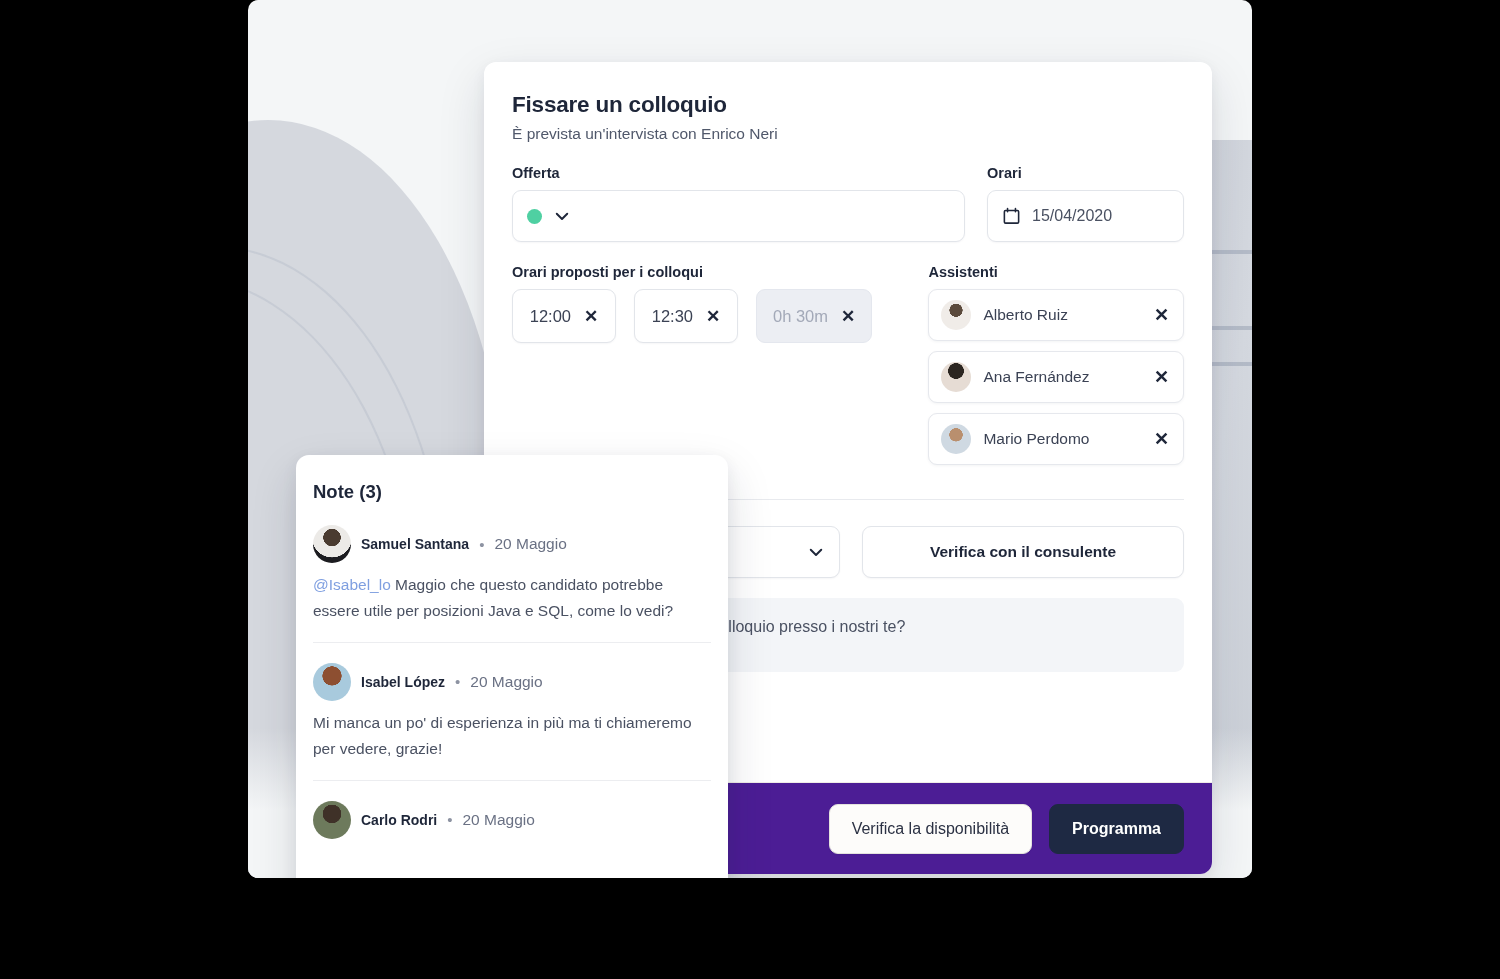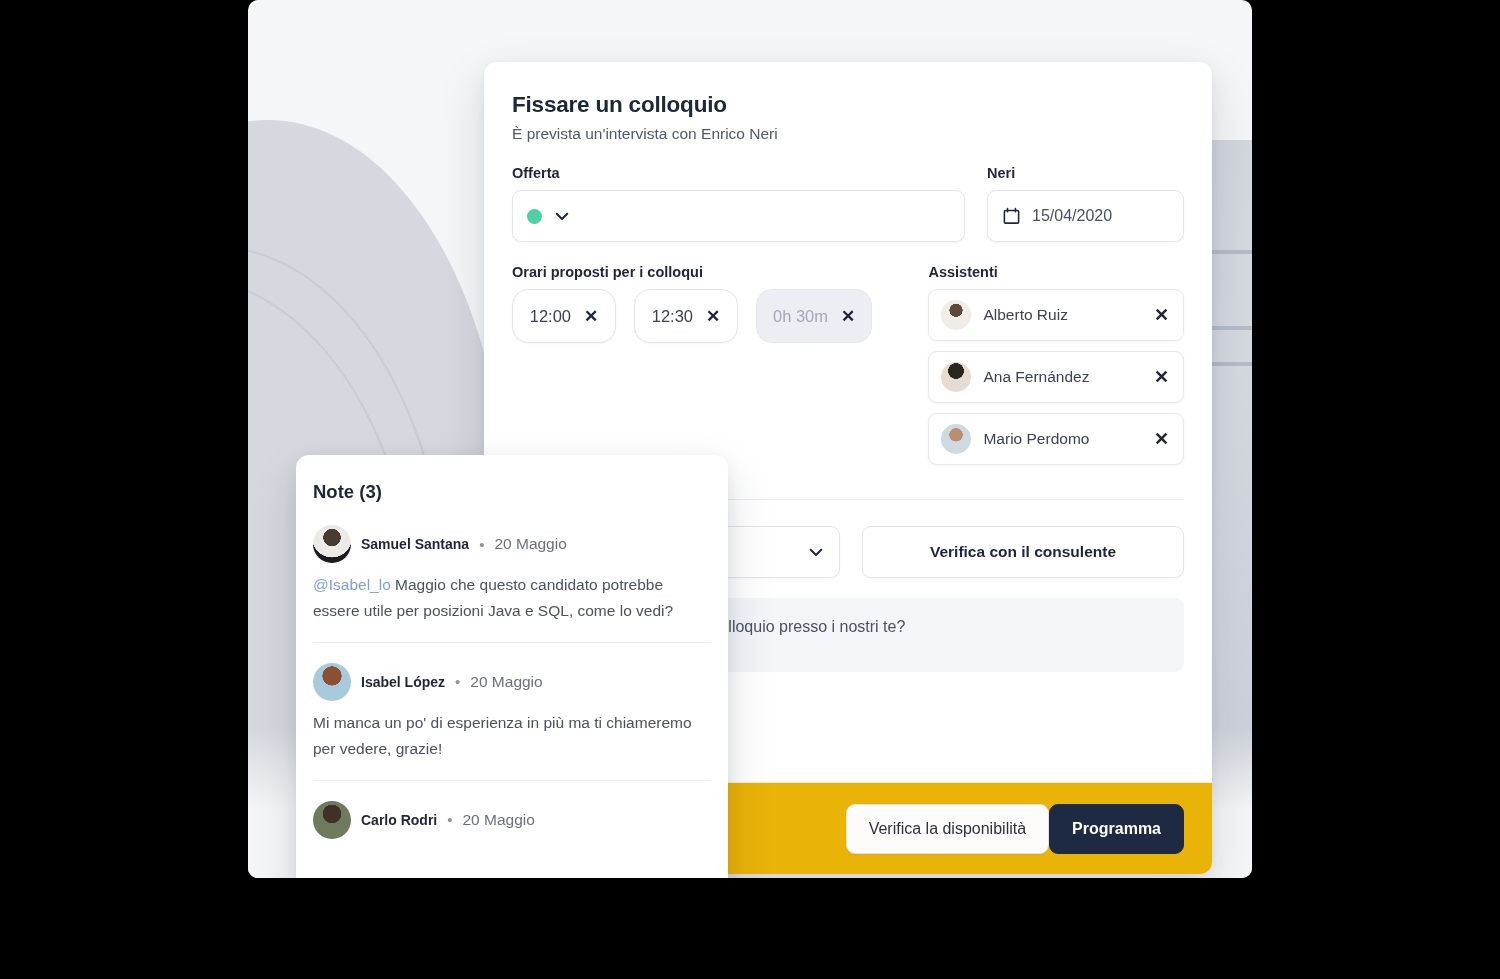--- a/index.html
+++ b/index.html
@@ -137,21 +137,21 @@
   .control .txt { flex: 1 1 auto; white-space: nowrap; overflow: hidden; }
   .chev { width: 18px; height: 18px; flex: 0 0 auto; }
   .cal-icon { width: 19px; height: 20px; margin-right: 11px; flex: 0 0 auto; }
 
   
   .chips { display: flex; gap: 18px; }
   .chip {
     height: 54px;
     min-width: 104px;
     border: 1px solid #e2e5ea;
-    border-radius: 16px;
+    border-radius: 9px;
     background: #fff;
     display: flex;
     align-items: center;
     justify-content: center;
     gap: 13px;
     padding: 0 16px;
     font-size: 16.5px;
     color: #3b4254;
     box-shadow: 0 1px 2px rgba(26,32,52,.04);
   }
@@ -224,25 +224,26 @@
     padding: 13px 20px;
     font-size: 15.5px;
     color: #46505f;
   }
 
   
   .modal-footer {
     position: absolute;
     left: 0; right: 0; bottom: 0;
     height: 92px;
-    background: #eab308;
+    background: #4c1d95;
     border-top: 1px solid #efece7;
     display: flex;
     align-items: center;
     justify-content: flex-end;
+    gap: 17px;
     padding: 0 28px;
   }
   .btn {
     height: 50px;
     border-radius: 9px;
     display: flex;
     align-items: center;
     justify-content: center;
     padding: 0 22px;
     font-size: 16px;
@@ -328,21 +329,21 @@
         <div class="col-left">
           <div class="field-label">Offerta</div>
           <div class="control">
             <span class="dot"></span>
             <svg class="chev" viewBox="0 0 24 24" fill="none" stroke="#1e2639" stroke-width="2.6" stroke-linecap="round" stroke-linejoin="round">
                 <path d="M5 9l7 7 7-7"></path>
               </svg>
           </div>
         </div>
         <div class="col-right">
-          <div class="field-label">Neri</div>
+          <div class="field-label">Orari</div>
           <div class="control">
             <svg class="cal-icon" viewBox="0 0 24 24" fill="none" stroke="#1e2639" stroke-width="2" stroke-linecap="round">
               <rect x="3" y="5" width="18" height="16" rx="1.5"></rect>
               <path d="M7 2.5v4M17 2.5v4"></path>
             </svg>
             <span class="txt">15/04/2020</span>
           </div>
         </div>
       </div>
 

